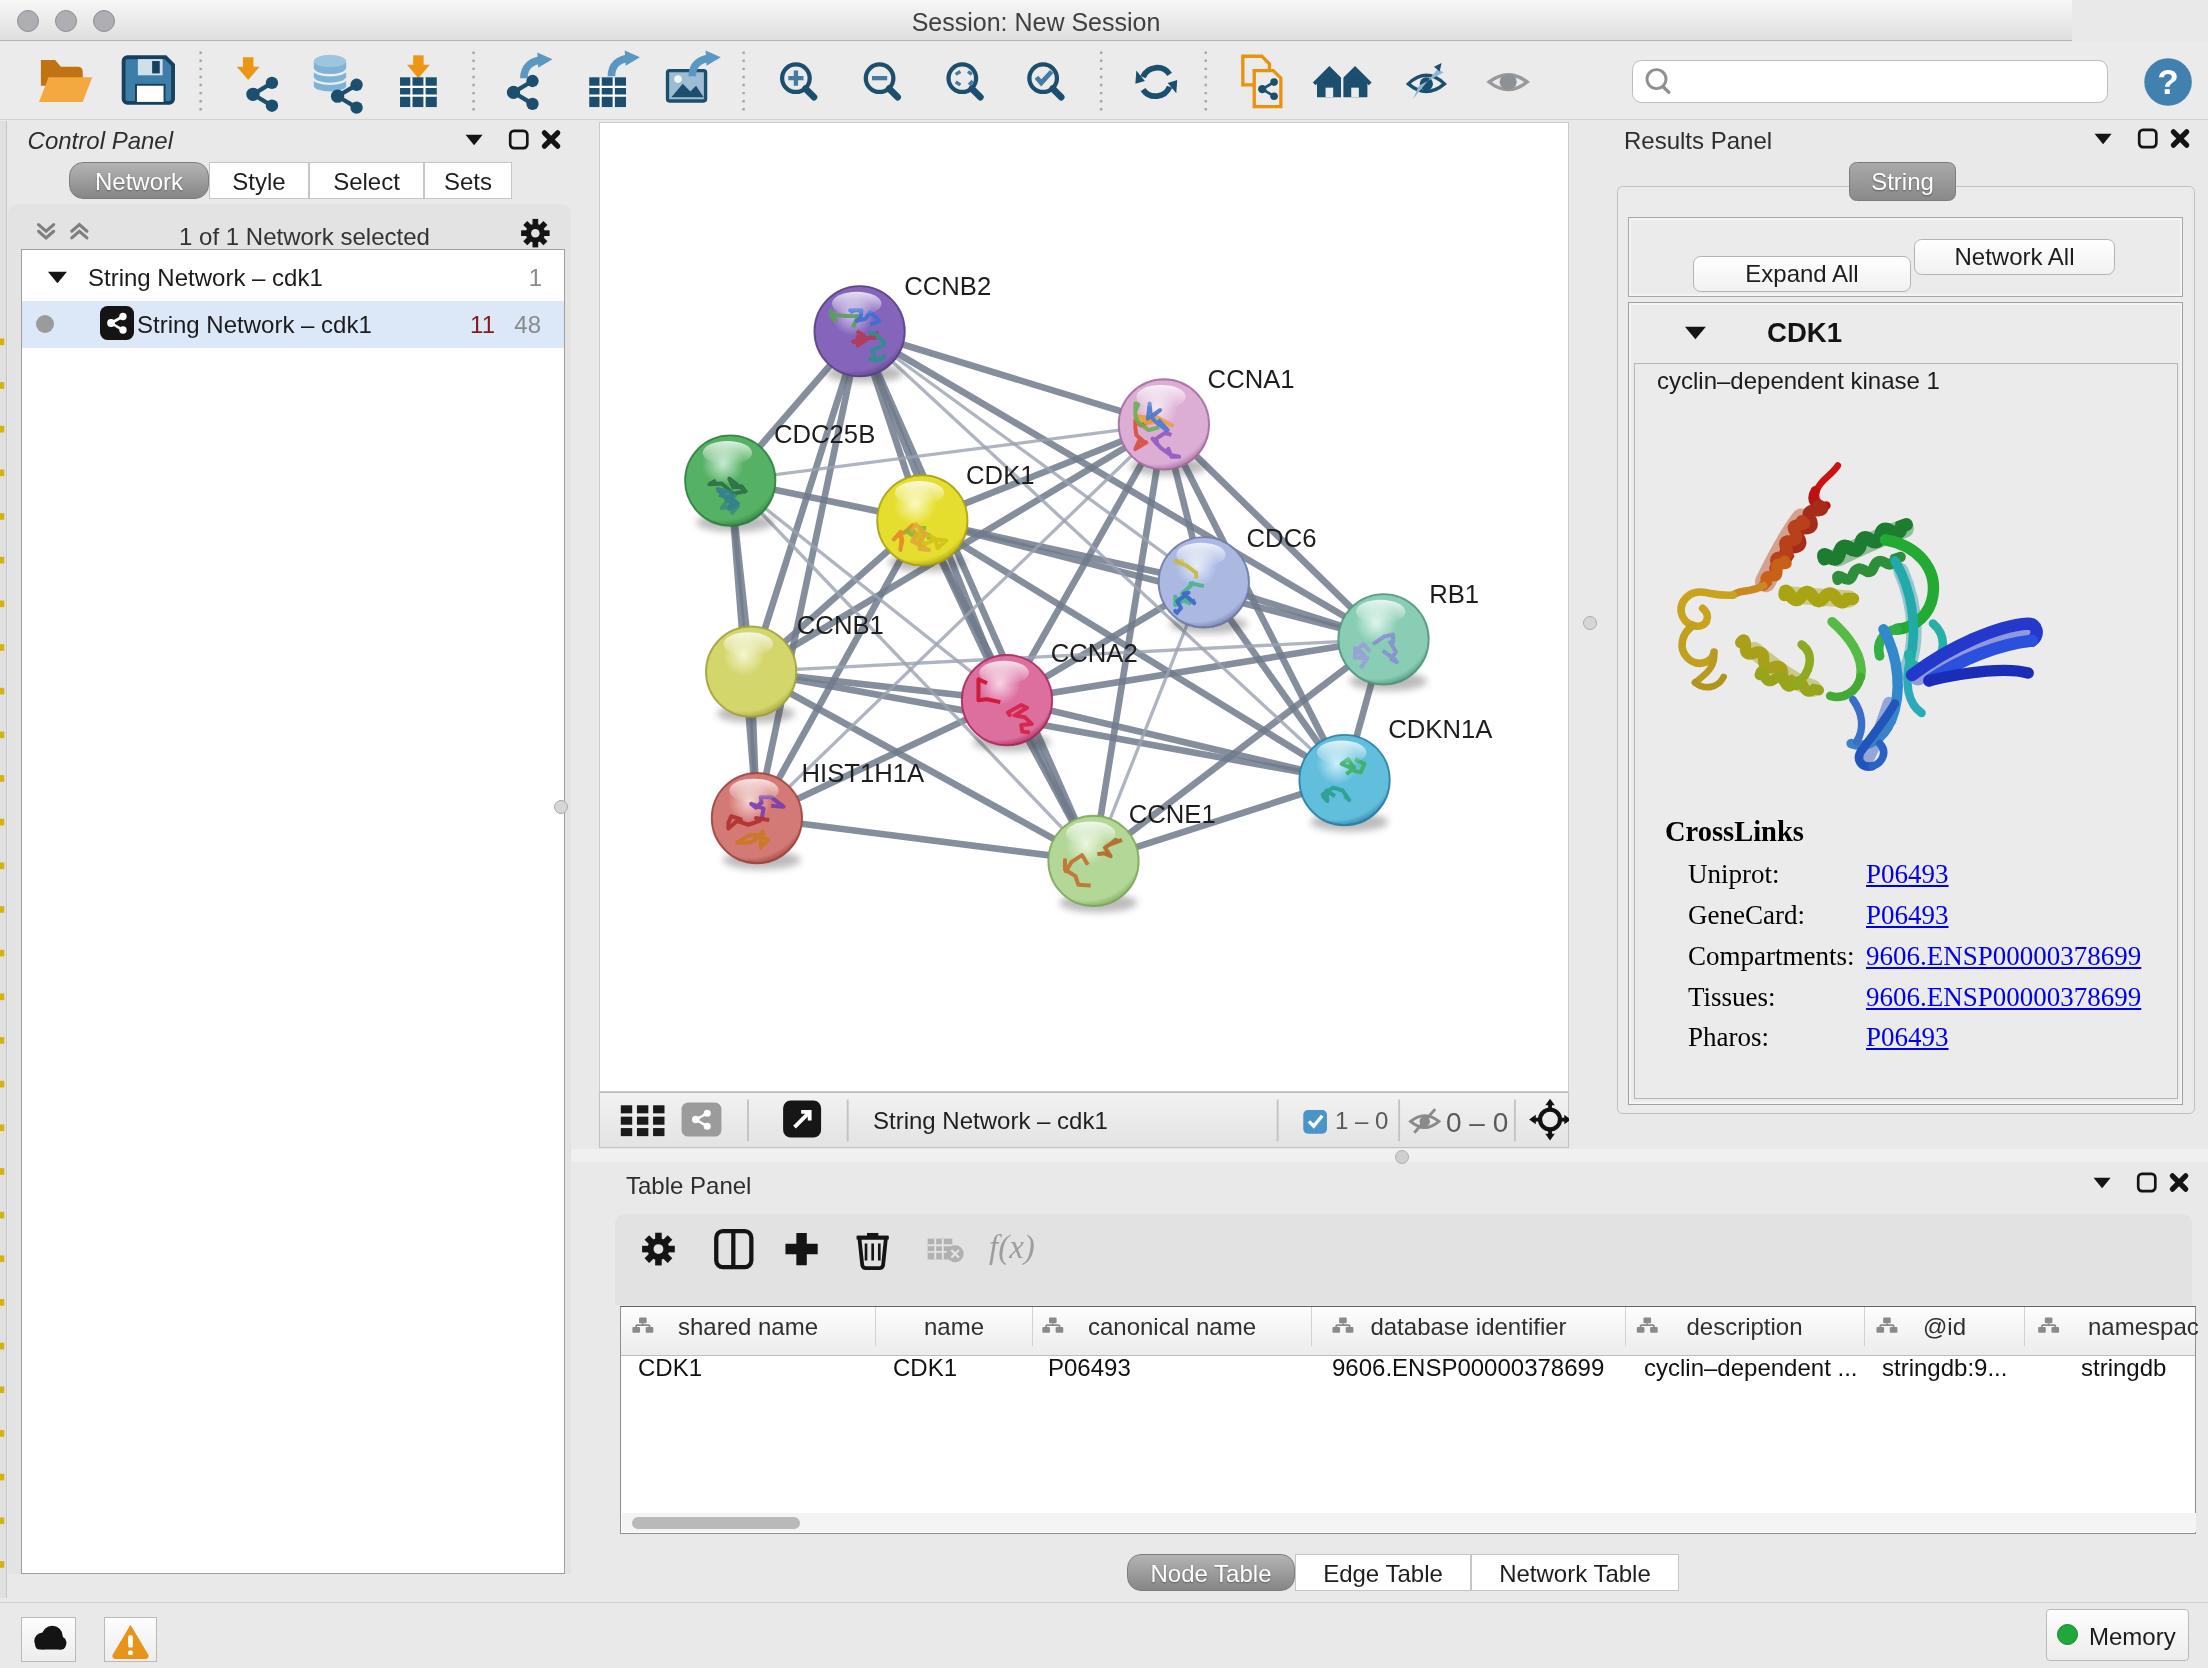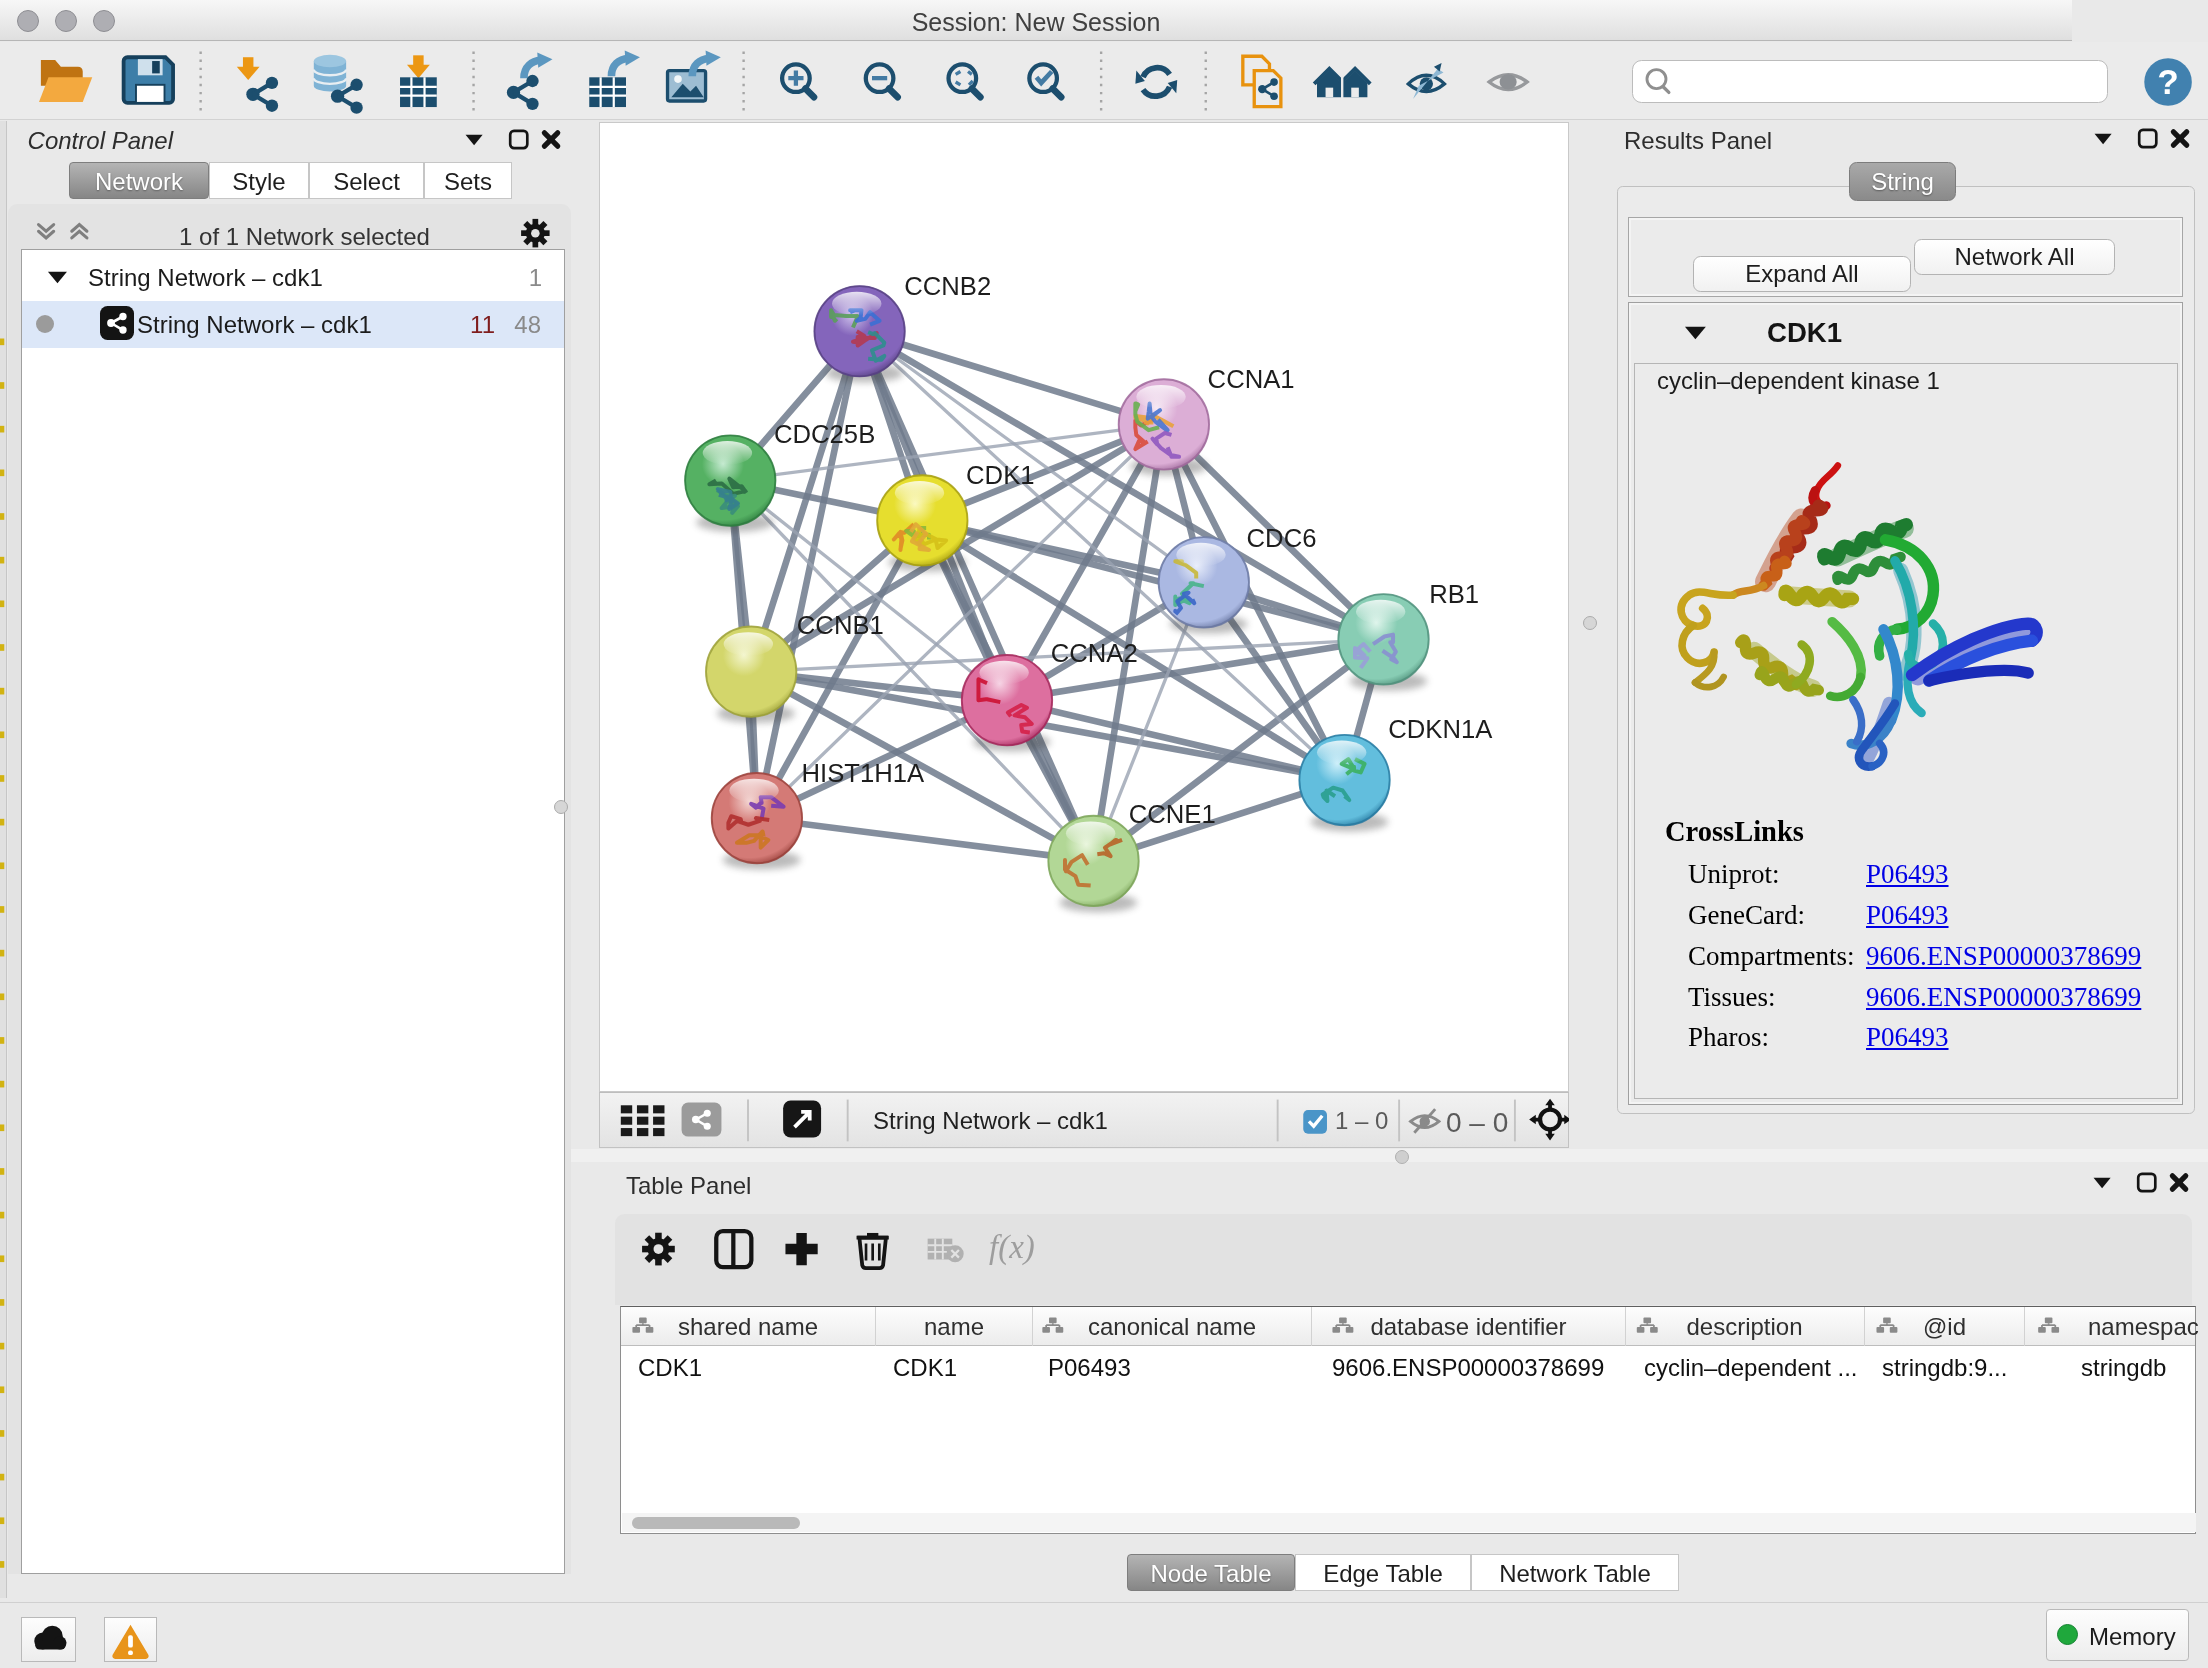--- a/index.html
+++ b/index.html
@@ -22,21 +22,21 @@
 .ptitle { position:absolute; font-size:24px; color:#2d2d2d; }
 .pbtns  { position:absolute; }
 
 #cp-body { position:absolute; left:7.6px; top:204px; width:563px; height:1370px;
   background:#e3e3e3; border-radius:9.5px 9.5px 0 0; }
 #cp-list { position:absolute; left:21px; top:249px; width:544px; height:1325px;
   background:#ffffff; border:1px solid #9f9f9f; }
 .tab { position:absolute; height:37px; line-height:37px; text-align:center; font-size:24px;
   background:#ffffff; border:1px solid #c6c6c6; color:#1e1e1e; }
 .tabsel { background:linear-gradient(#b4b4b4,#868686); color:#ffffff; border:1px solid #7e7e7e;
-  border-radius:4px; text-shadow:0 1px 1.9px rgba(0,0,0,0.35); }
+  border-radius:14px; text-shadow:0 1px 1.9px rgba(0,0,0,0.35); }
 #cp-row2 { position:absolute; left:22px; top:301px; width:542px; height:47px; background:#dce7f8; }
 
 #netview { position:absolute; left:599px; top:122px; width:970px; height:970px;
   background:#ffffff; border:1px solid #c9c9c9; }
 #netbar { position:absolute; left:599px; top:1092px; width:970px; height:56px;
   background:linear-gradient(#f2f2f2,#e3e3e3); border:1px solid #c2c2c2; border-top:1px solid #bdbdbd; }
 
 #rp-panel { position:absolute; left:1617px; top:186px; width:578px; height:928px;
   background:#ebebeb; border:1px solid #c0c0c0; border-radius:5.7px; }
 #rp-tab { position:absolute; left:1849px; top:162px; width:107px; height:39px;
@@ -50,21 +50,21 @@
   border:1px solid #b5b5b5; background:#ebebeb; }
 .btn { position:absolute; background:linear-gradient(#ffffff,#f1f1f1); border:1px solid #b3b3b3;
   border-radius:7.6px; font-size:24px; color:#1d1d1d; text-align:center; }
 .serif { font-family:"Liberation Serif", serif; }
 a.link { color:#0000e6; text-decoration:underline; }
 
 #tp-toolbar { position:absolute; left:615px; top:1214px; width:1577px; height:91px;
   background:#e2e2e2; border-radius:9.5px 9.5px 0 0; }
 #tp-table { position:absolute; left:620px; top:1306px; width:1576px; height:228px;
   background:#ffffff; border:1px solid #8e8e8e; border-top:1.9px solid #606060; }
-#tp-header { position:absolute; left:0; top:0; width:100%; height:39px;
+#tp-header { position:absolute; left:0; top:0; width:100%; height:49px;
   background:linear-gradient(#fdfdfd,#ececec); border-bottom:1px solid #bdbdbd; }
 .hcell { position:absolute; top:0; height:39px; border-right:1px solid #d2d2d2; }
 .hlabel { position:absolute; top:5.7px; width:100%; text-align:center; font-size:24px; color:#2f2f2f; }
 .cellv { position:absolute; top:7.6px; font-size:24px; color:#111; }
 #tp-scroll { position:absolute; left:1px; bottom:1px; width:1574px; height:19px; background:#f4f4f4; }
 #tp-thumb { position:absolute; left:9.5px; top:3.8px; width:168px; height:12.4px; background:#b9b9b9; border-radius:6.7px; }
 
 #statusbar { position:absolute; left:0; top:1602px; width:2208px; height:67px;
   background:#e9e9e9; border-top:1px solid #d0d0d0; }
 .sbtn { position:absolute; background:linear-gradient(#fdfdfd,#ededed); border:1.9px solid #b9b9b9; }

